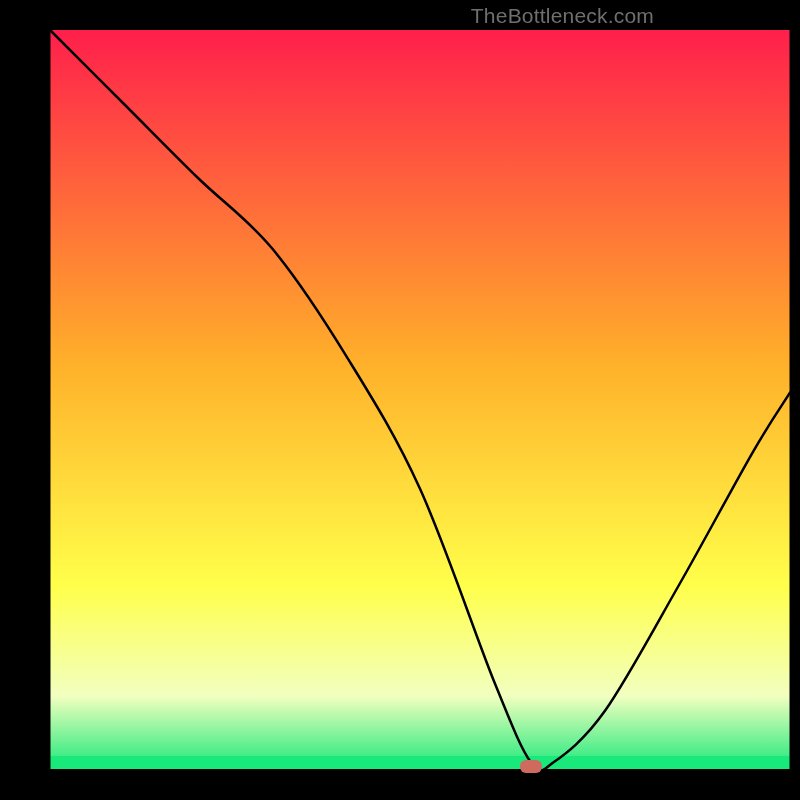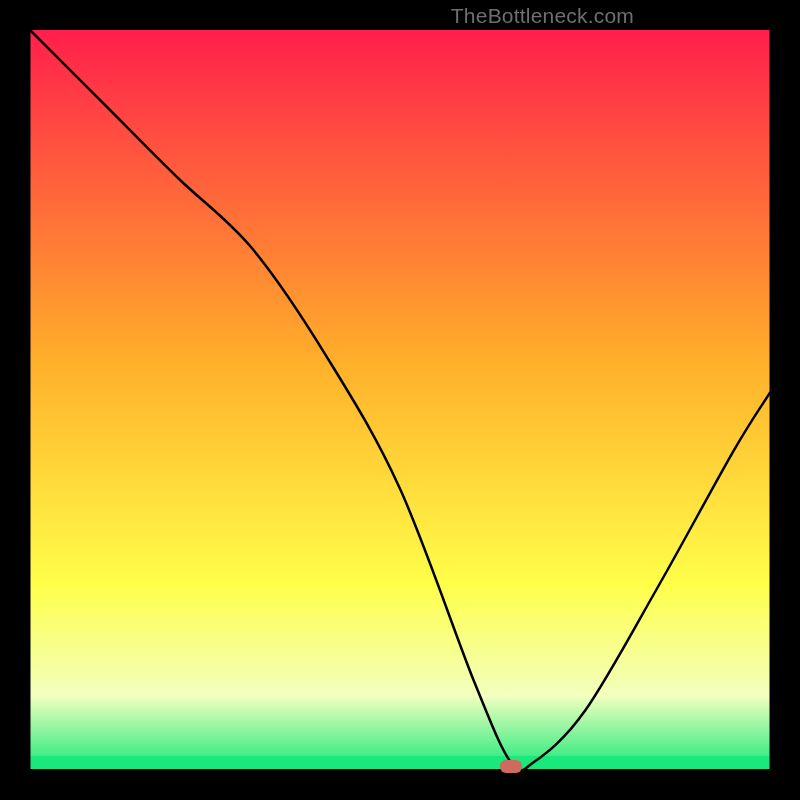--- a/index.html
+++ b/index.html
@@ -8,20 +8,21 @@
     width: 800px;
     height: 800px;
     background: #000;
     overflow: hidden;
     font-family: Arial, Helvetica, sans-serif;
   }
   .stage {
     position: relative;
     width: 652px;
     height: 800px;
+    margin-left: 20px;
   }
   .watermark {
     position: absolute;
     top: 4px;
     right: 18px;
     color: #6f6f6f;
     font-size: 21px;
     font-weight: 500;
     letter-spacing: 0.2px;
   }

